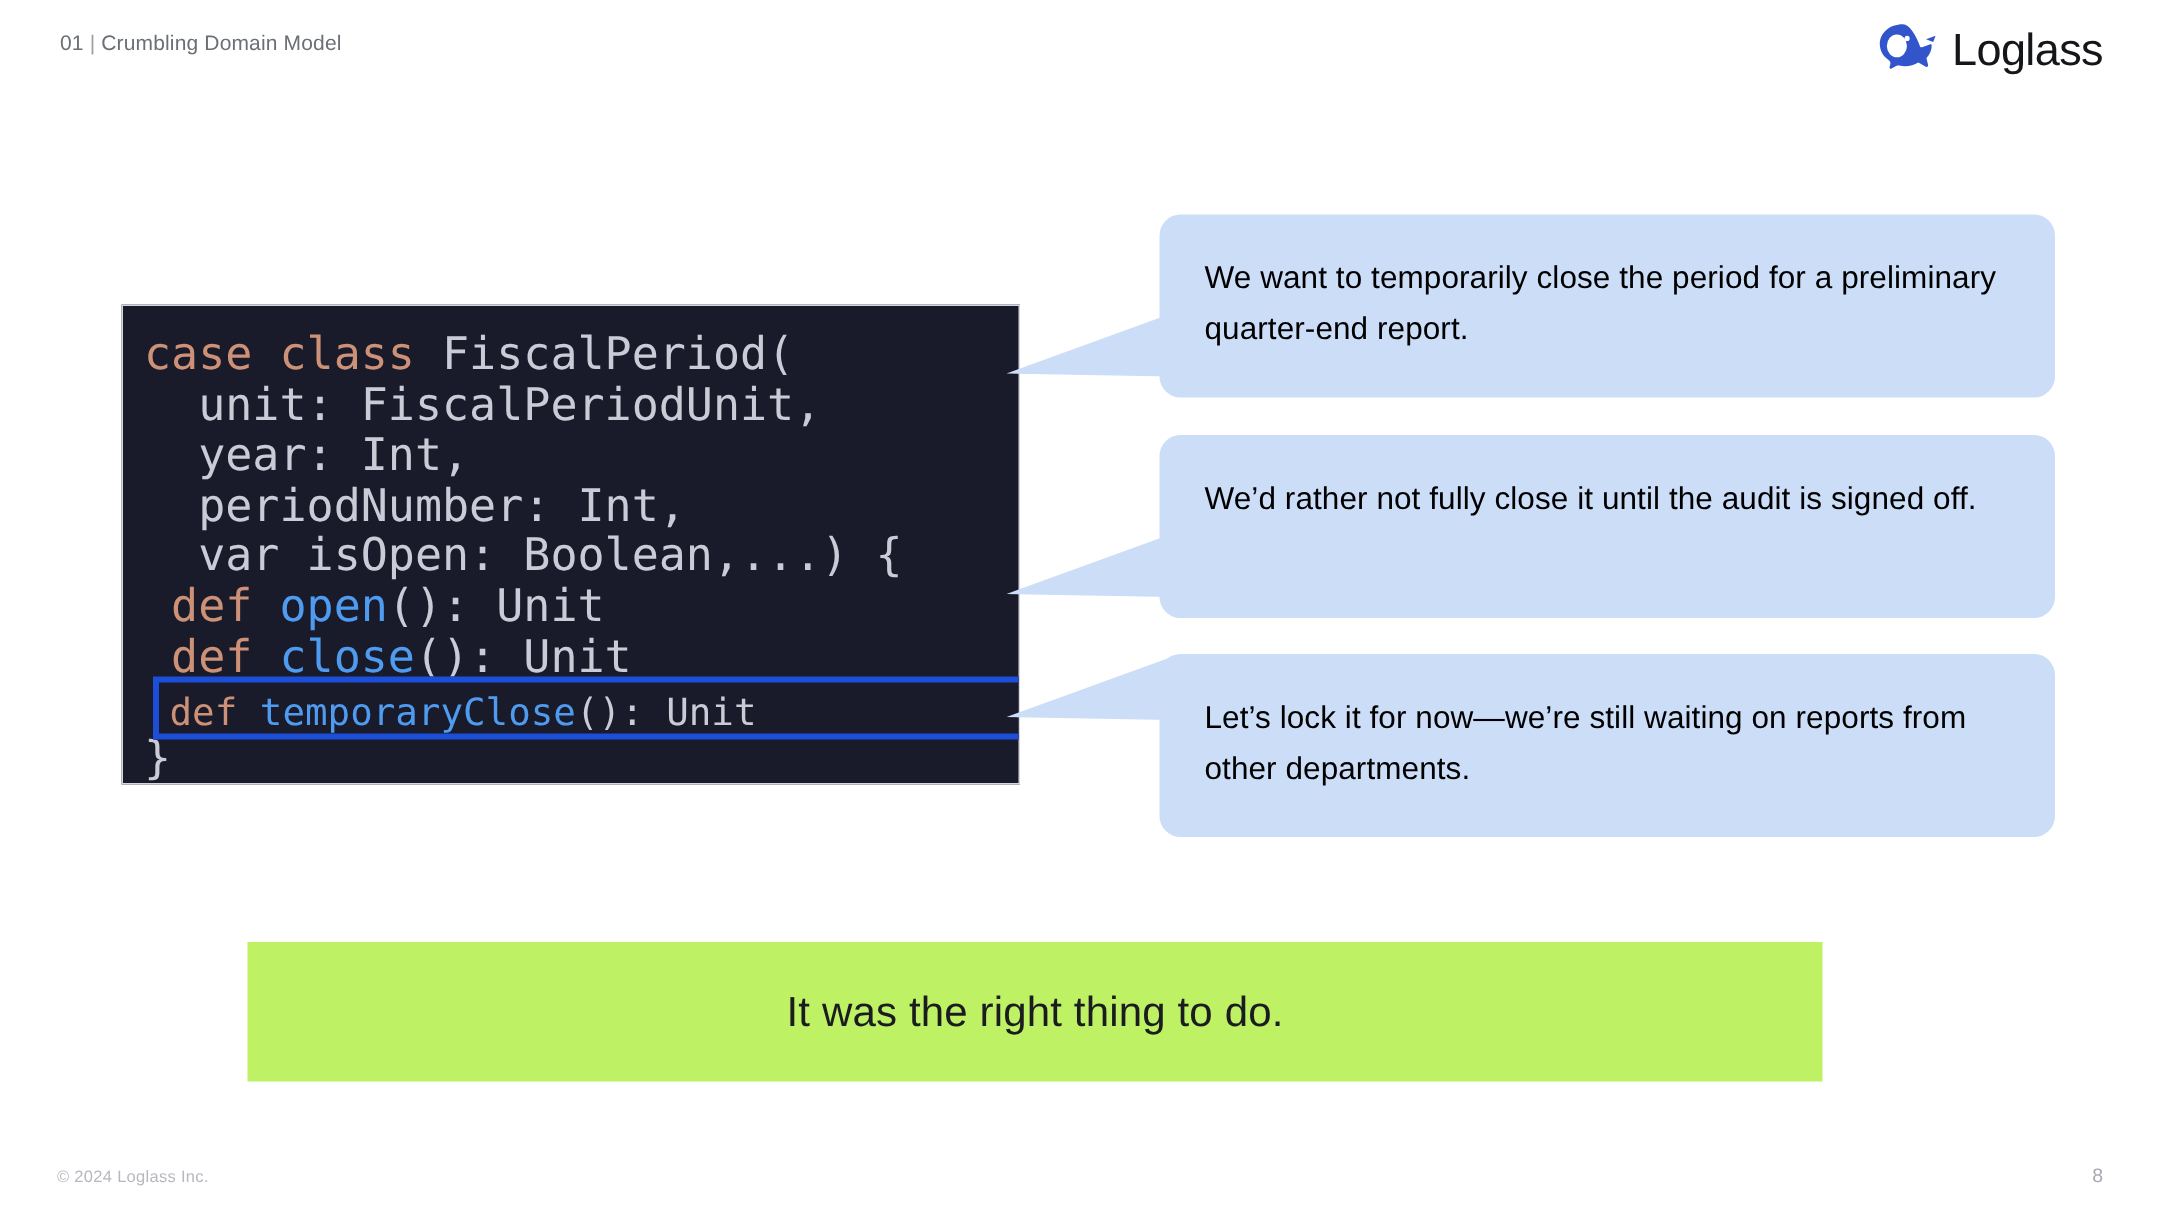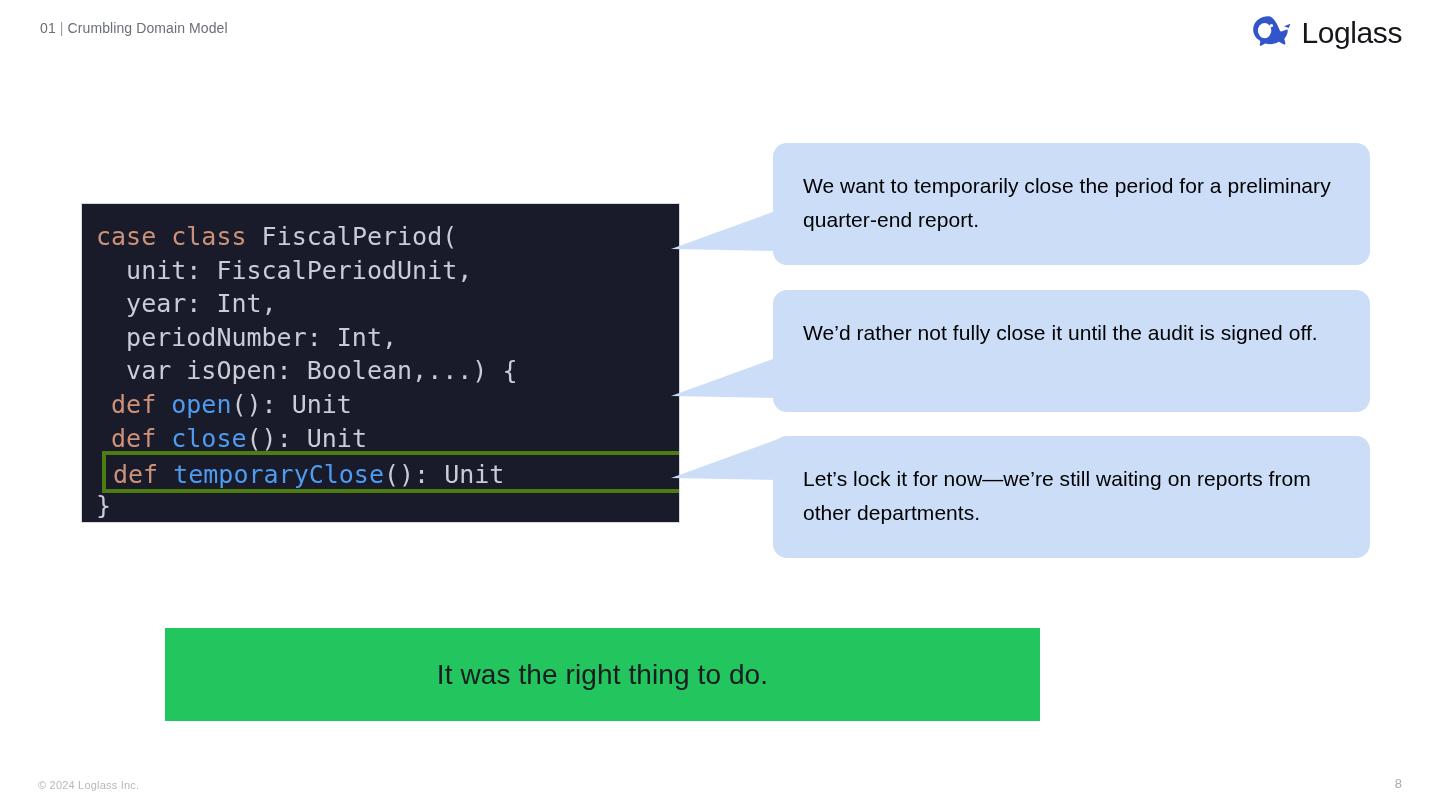--- a/index.html
+++ b/index.html
@@ -75,38 +75,38 @@
     background: #191b2a;
     border: 1px solid #d6d8e0;
     box-sizing: border-box;
     overflow: hidden;
   }
   .code-lines {
     position: absolute;
     left: 14px;
     top: 16px;
     font-family: "DejaVu Sans Mono", monospace;
-    font-size: 25px;
+    font-size: 30px;
     line-height: 33.6px;
     white-space: pre;
     color: #c9ccd6;
   }
   .code-lines .ln { display: block; }
   .kw  { color: #cd9177; }
   .fn  { color: #4e9bf0; }
   .pl  { color: #c9ccd6; }
 
   
   .code-highlight {
     position: absolute;
     left: 20px;
     top: 247px;
     width: 610px;
     height: 42px;
-    border: 4px solid #4d7c0f;
+    border: 4px solid #1d4ed8;
     background: #191b2a;
     box-sizing: border-box;
   }
   .code-highlight .hl-text {
     position: absolute;
     left: 7px;
     top: 3px;
     font-family: "DejaVu Sans Mono", monospace;
     font-size: 25px;
     line-height: 33.6px;
@@ -141,23 +141,23 @@
   #bubble-2 { left: 773px; top: 290px; width: 597px; height: 122px; }
   #bubble-2 .tail { left: -102px; top: 66px; }
   #bubble-3 { left: 773px; top: 436px; width: 597px; height: 122px; }
   #bubble-3 .tail { left: -102px; top: -4px; }
 
   
   .banner {
     position: absolute;
     left: 165px;
     top: 628px;
-    width: 875px;
+    width: 1050px;
     height: 93px;
-    background: #22c55e;
+    background: #bef264;
     display: flex;
     align-items: center;
     justify-content: center;
   }
   .banner-text {
     font-size: 28px;
     color: #1a1c20;
     letter-spacing: 0.1px;
   }
 

